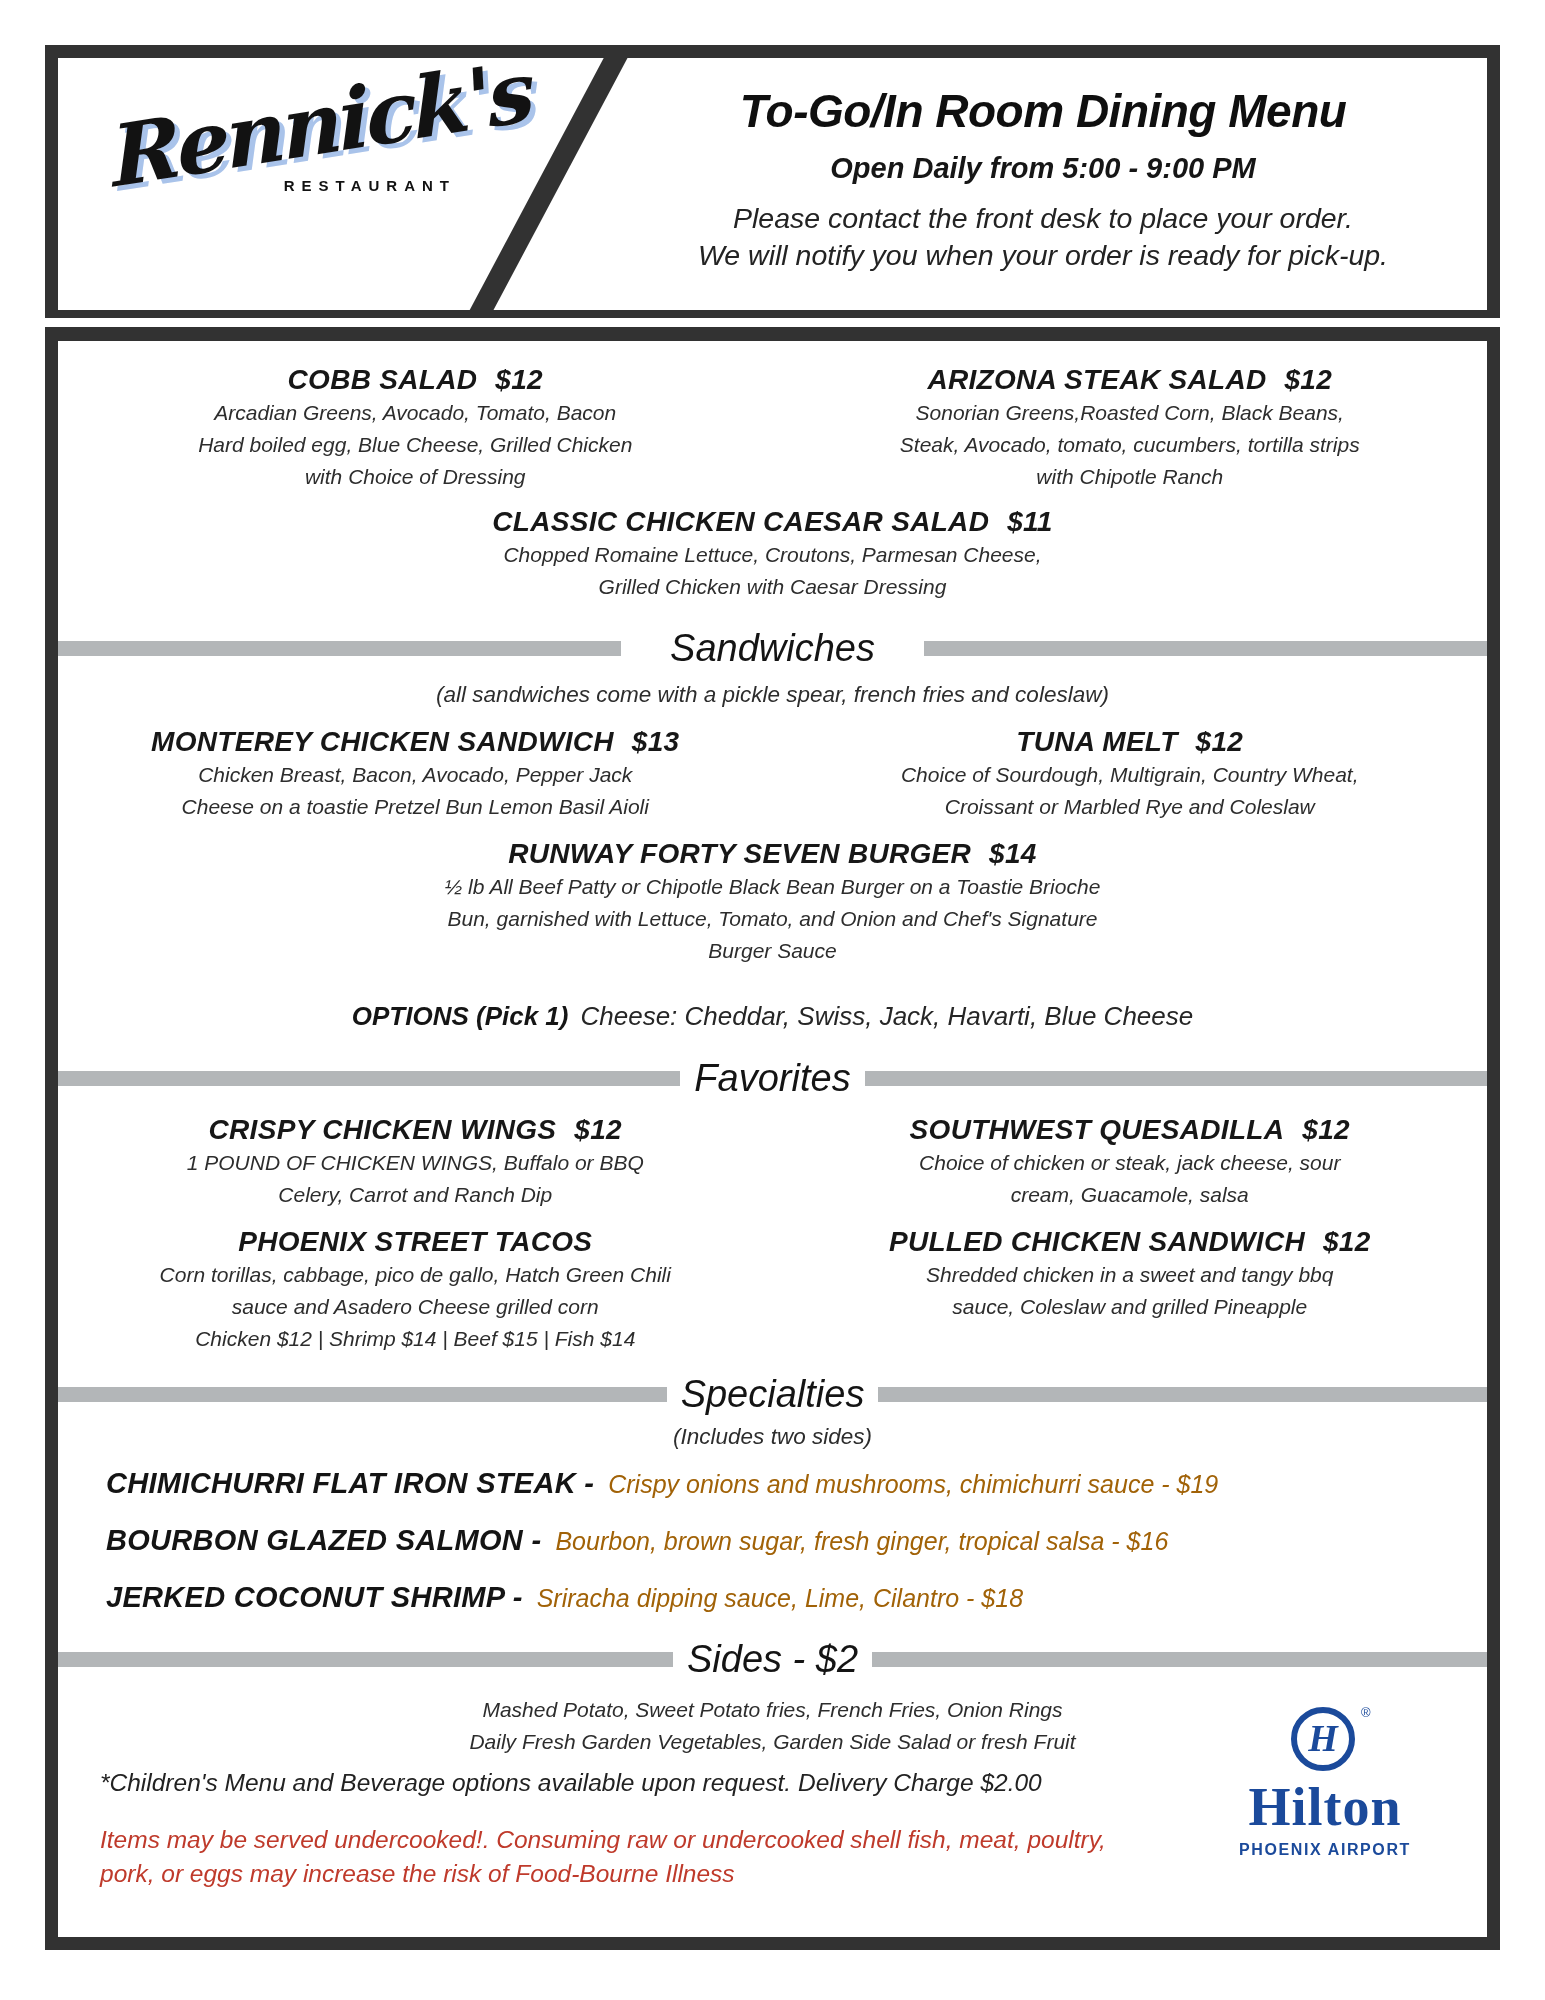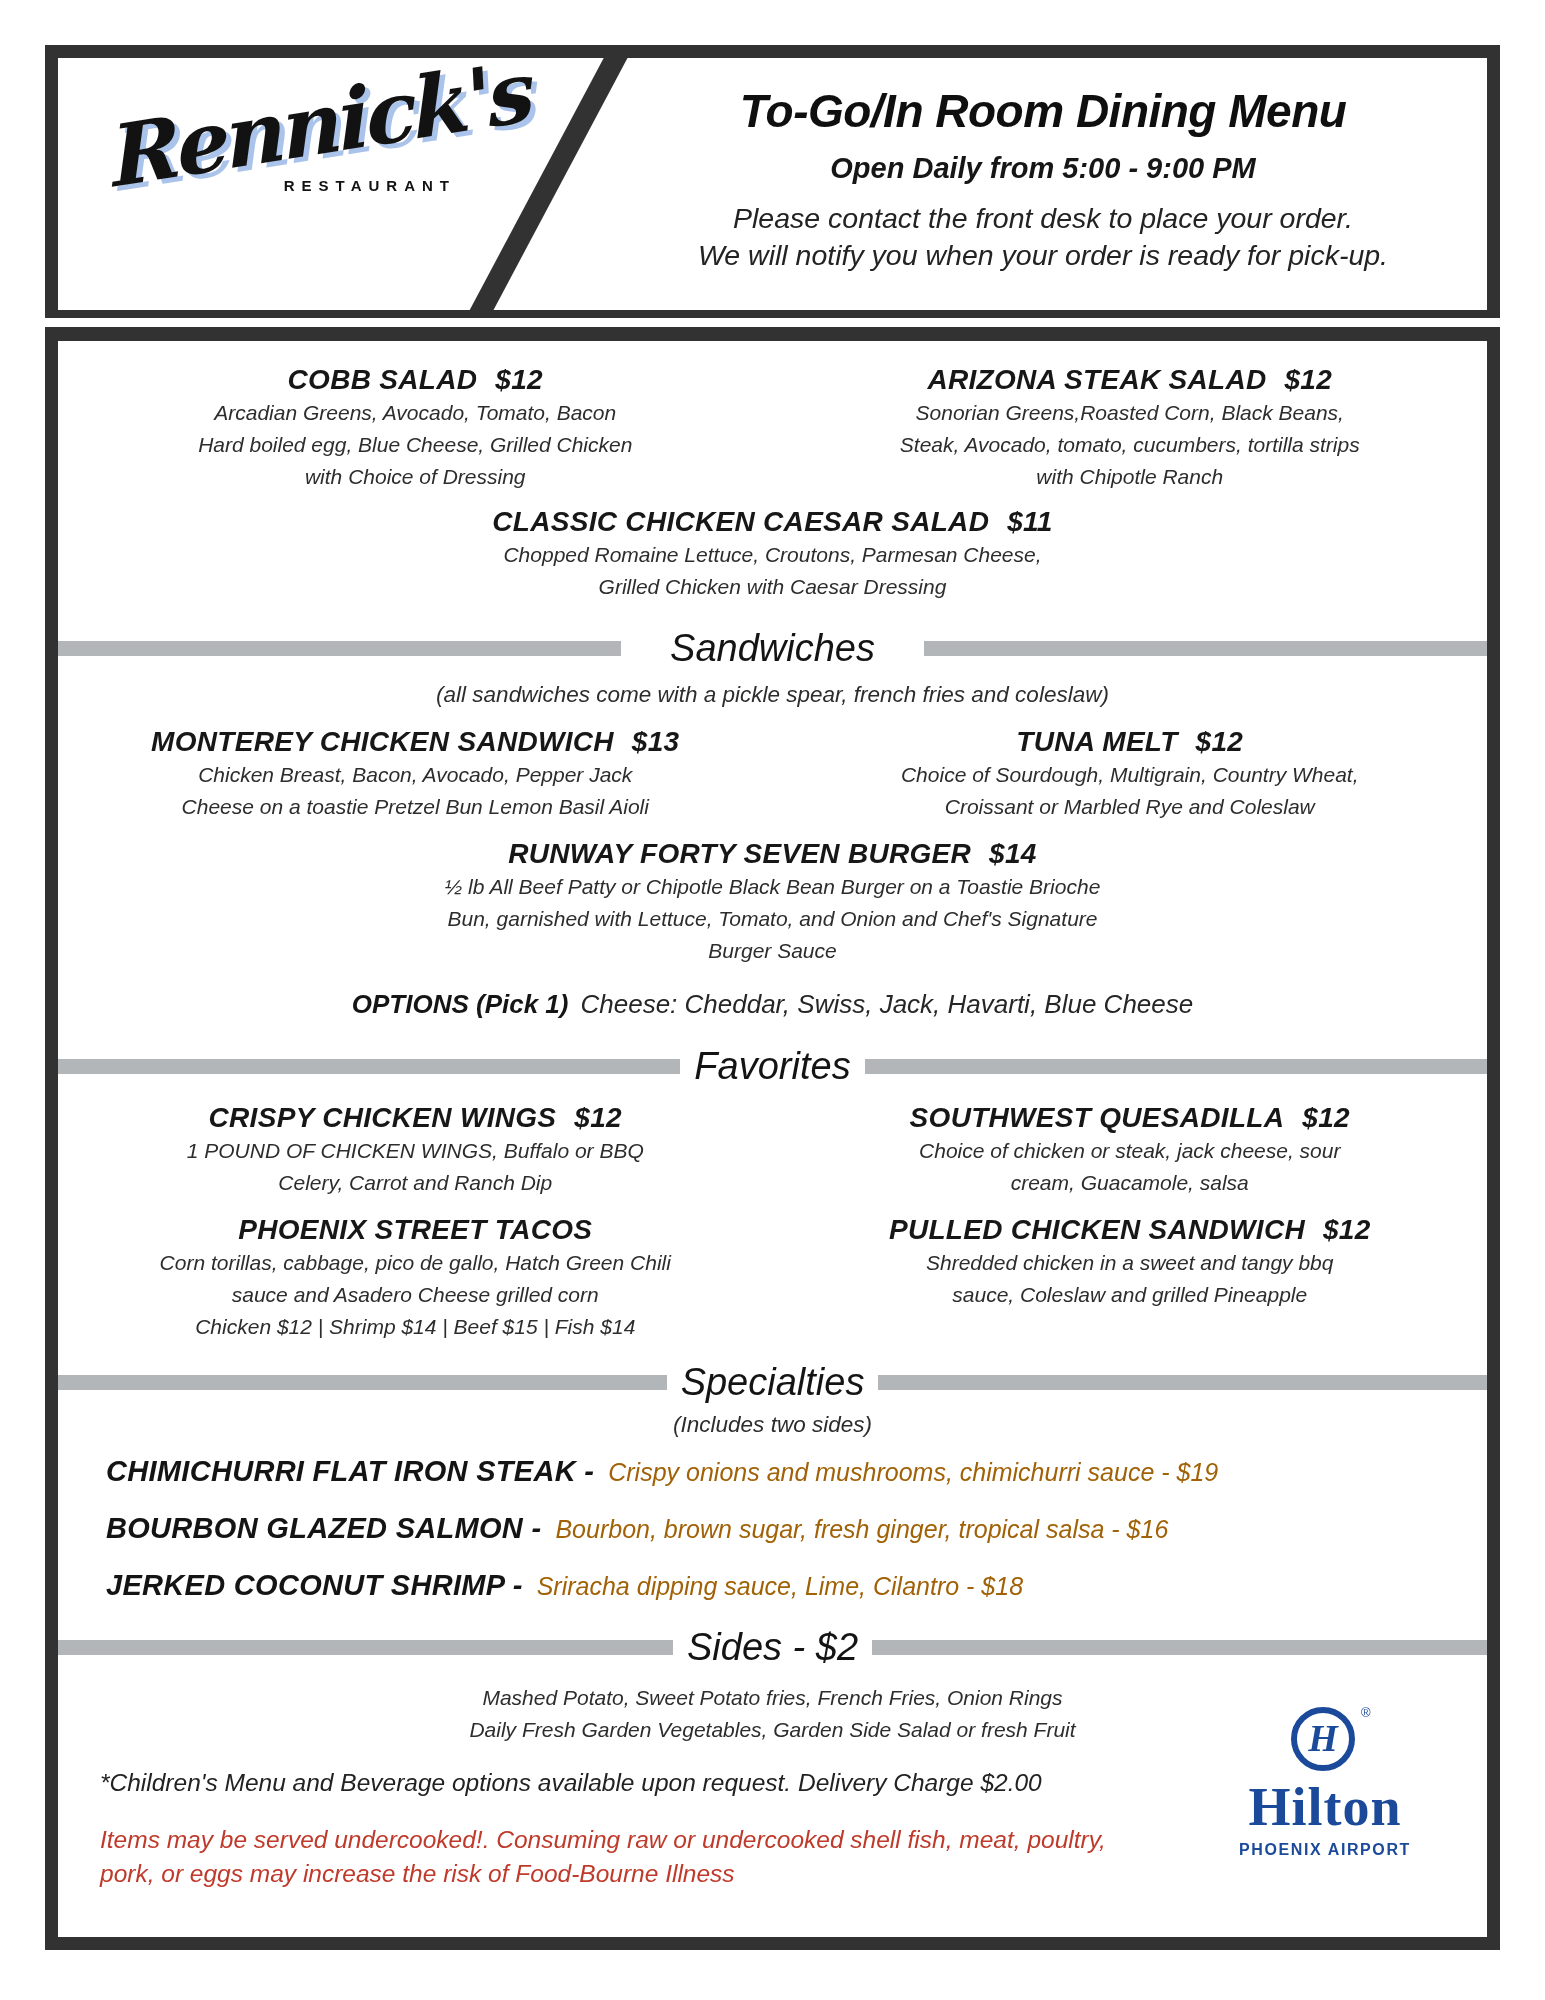--- a/index.html
+++ b/index.html
@@ -42,21 +42,21 @@
   .small-note { font-style:italic; font-size:22.5px; line-height:28px; color:#2d2d2d; text-align:center; }
   .options-line { text-align:center; font-style:italic; font-size:26px; line-height:34px; color:#262626; }
   .options-bold { font-weight:700; margin-right:12px; color:#151515; }
 
   .mt-salads { margin-top:10px; }
   .mt-caesar { margin-top:12px; }
   .mt-div1 { margin-top:22px;gap:35px; }
   .mt-note { margin-top:10px; }
   .mt-sand { margin-top:16px; }
   .mt-runway { margin-top:14px; }
-  .mt-options { margin-top:20px; }
+  .mt-options { margin-top:32px; }
   .mt-div2 { margin-top:22px; }
   .mt-fav { margin-top:12px; row-gap:14px; }
   .mt-div3 { margin-top:16px; }
   .mt-includes { margin-top:6px; }
   .mt-specs { margin-top:14px; }
   .mt-div4 { margin-top:16px; }
   .mt-sides { margin-top:12px; }
 
   .spec-item { padding-left:48px; font-style:italic; line-height:36px; margin-bottom:16px; }
   .spec-name { font-weight:700; font-size:29px; color:#141414; margin-right:14px; letter-spacing:0.3px; }

